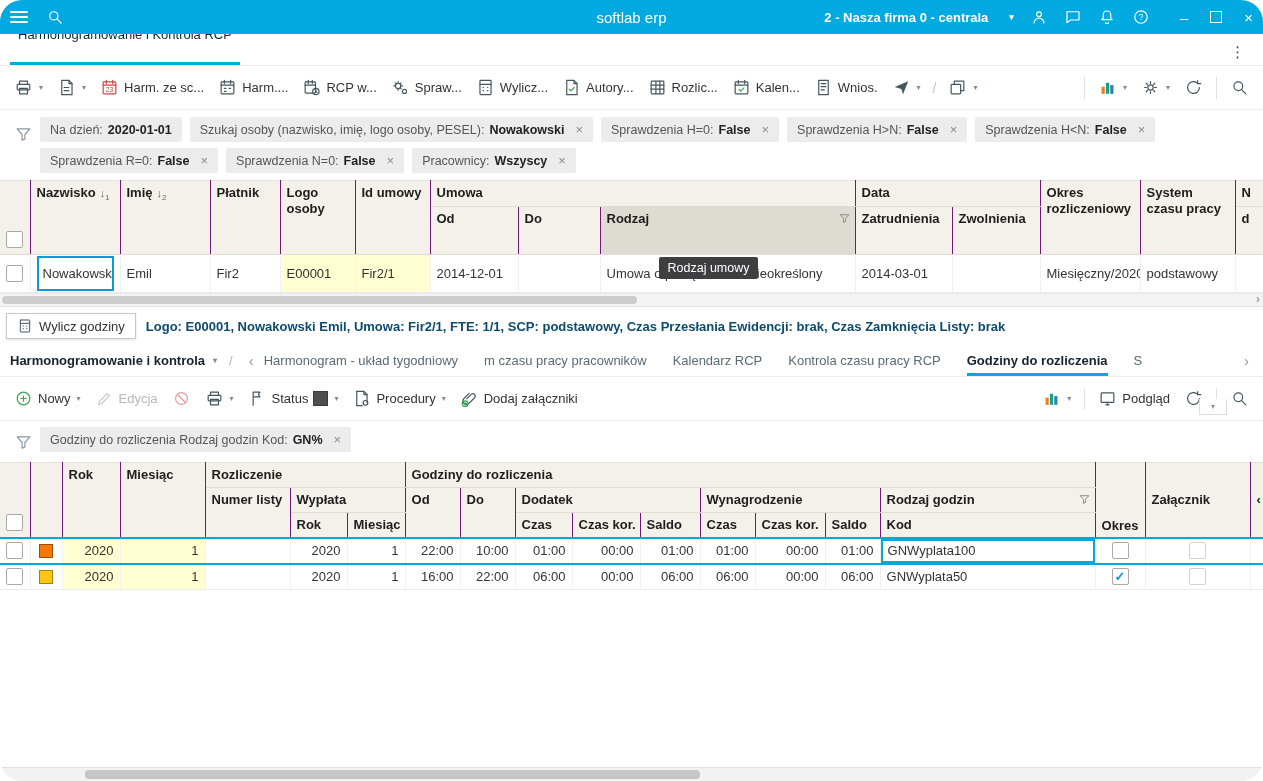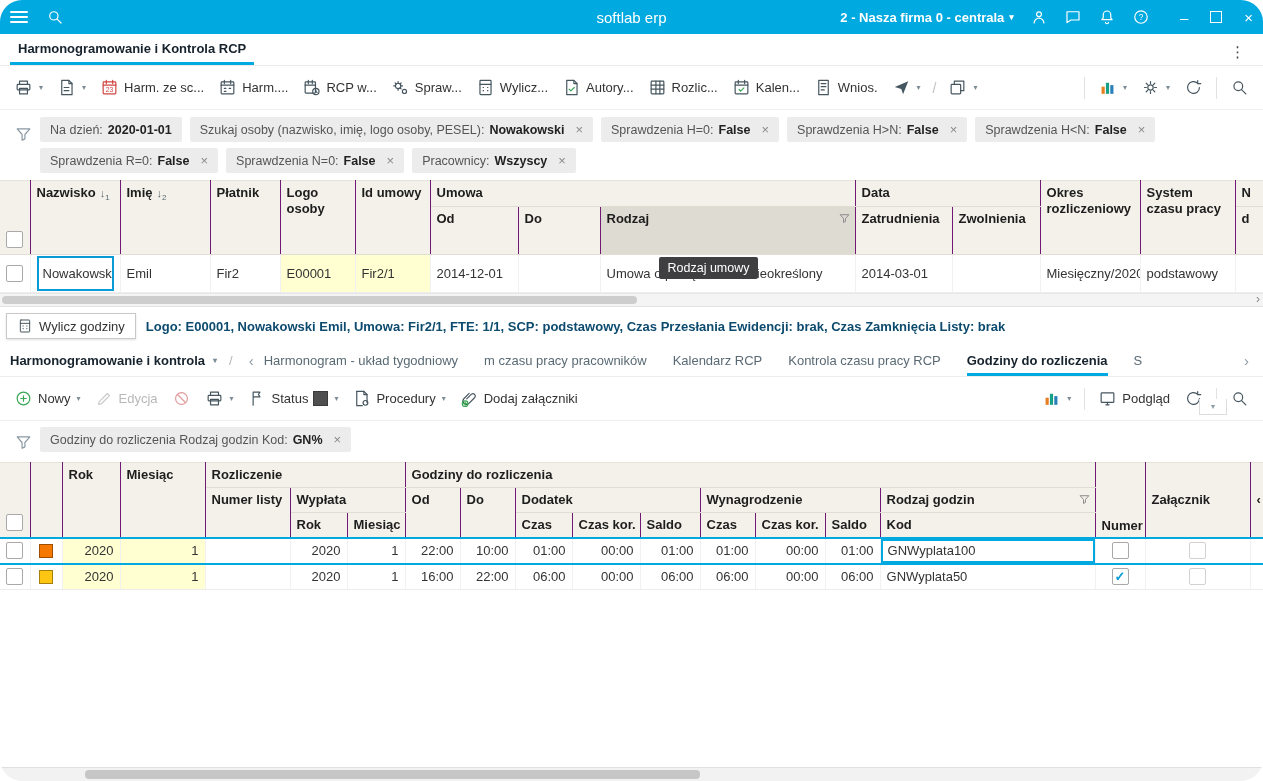--- a/index.html
+++ b/index.html
@@ -6,30 +6,30 @@
   #app{position:relative;width:1263px;height:781px;overflow:hidden;background:#fff;
        font-family:"Liberation Sans",sans-serif;font-size:13px;color:#333;border-radius:22px;}
 
   
   .topbar{position:relative;height:34px;background:#00a9e0;display:flex;align-items:center;color:#fff;padding:0 10px;box-sizing:border-box;}
   .topbar .tb-left{display:flex;align-items:center;gap:18px;}
   .burger{width:18px;cursor:pointer;}
   .burger i{display:block;height:2px;background:#fff;margin:3px 0;border-radius:1px;}
   .tb-title{position:absolute;left:0;right:0;text-align:center;font-size:15px;pointer-events:none;}
   .tb-right{margin-left:auto;display:flex;align-items:center;gap:16px;}
-  .company{display:flex;align-items:center;gap:5px;font-weight:bold;font-size:13px;cursor:pointer;}
+  .company{display:flex;align-items:center;gap:21px;font-weight:bold;font-size:13px;cursor:pointer;}
   .company .chevw{font-size:9px;}
   .winctl{display:flex;align-items:center;gap:22px;margin-left:14px;font-size:15px;}
   .winctl span{cursor:pointer;line-height:1;}
   .maxbox{display:inline-block;width:10px;height:10px;border:1.5px solid #fff;}
   .icw{width:18px;height:18px;stroke:#fff;fill:none;stroke-width:1.6;stroke-linecap:round;stroke-linejoin:round;}
 
   
   .tabbar{height:32px;display:flex;align-items:flex-end;border-bottom:1px solid #ebebeb;padding:0 10px;box-sizing:border-box;}
-  .wtab{padding:6px 8px 6px 8px;font-weight:bold;color:#16222c;border-bottom:3px solid #00a9e0;font-size:13px;cursor:pointer;}
+  .wtab{padding:6px 8px 20px 8px;font-weight:normal;color:#16222c;border-bottom:3px solid #00a9e0;font-size:13px;cursor:pointer;}
   .tab-more{margin-left:auto;color:#444;font-size:15px;padding:4px 8px;cursor:pointer;}
 
   
   .toolbar{display:flex;align-items:center;height:44px;padding:0 8px;gap:2px;border-bottom:1px solid #efefef;box-sizing:border-box;}
   .tbtn{display:flex;align-items:center;gap:5px;padding:5px 6px;border-radius:3px;cursor:pointer;white-space:nowrap;color:#333;}
   .tbtn.disabled{color:#b8b8b8;}
   .chev{font-size:8px;color:#7d8d97;margin-left:1px;}
   .vsep{width:1px;height:22px;background:#e2e2e2;margin:0 5px;}
   .slashsep{color:#c2c2c2;margin:0 4px;font-size:14px;}
   .rightgrp{margin-left:auto;display:flex;align-items:center;gap:2px;}
@@ -589,21 +589,21 @@
         <th rowspan="3" class="cb">
             <div class="cbwrap">
               <div class="checkbox"></div>
             </div>
           </th>
         <th rowspan="3"></th>
         <th rowspan="3">Rok</th>
         <th rowspan="3">Miesiąc</th>
         <th colspan="3">Rozliczenie</th>
         <th colspan="9">Godziny do rozliczenia</th>
-        <th rowspan="3" class="bot">Numer</th>
+        <th rowspan="3" class="bot">Okres</th>
         <th rowspan="3" class="mid">Załącznik</th>
         <th rowspan="3" class="arrowcol mid">‹</th>
       </tr>
       <tr class="g2">
         <th rowspan="2" class="wrap">Numer listy</th>
         <th colspan="2">Wypłata</th>
         <th rowspan="2">Od</th>
         <th rowspan="2">Do</th>
         <th colspan="3">Dodatek</th>
         <th colspan="3">Wynagrodzenie</th>

